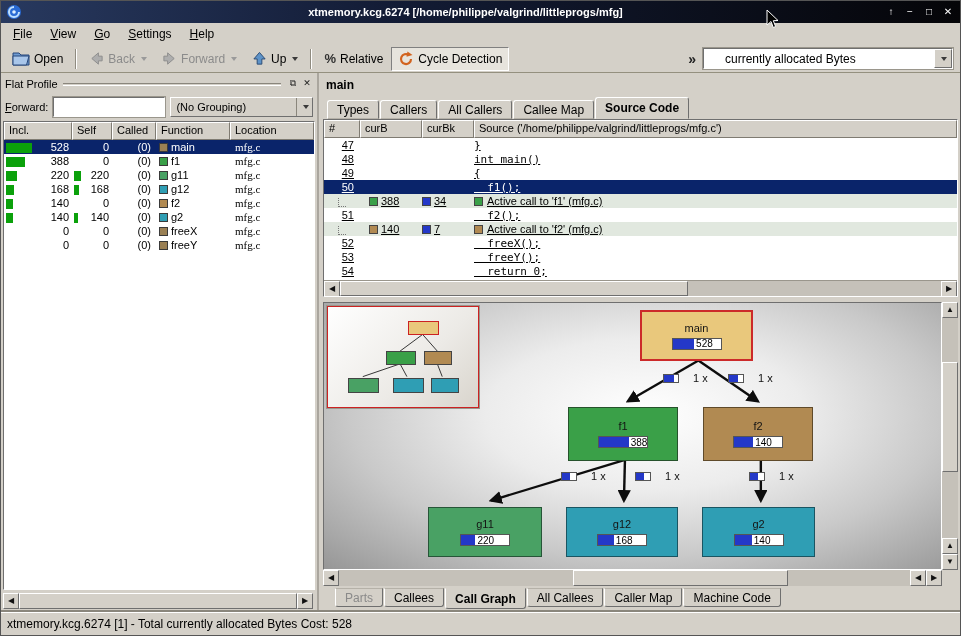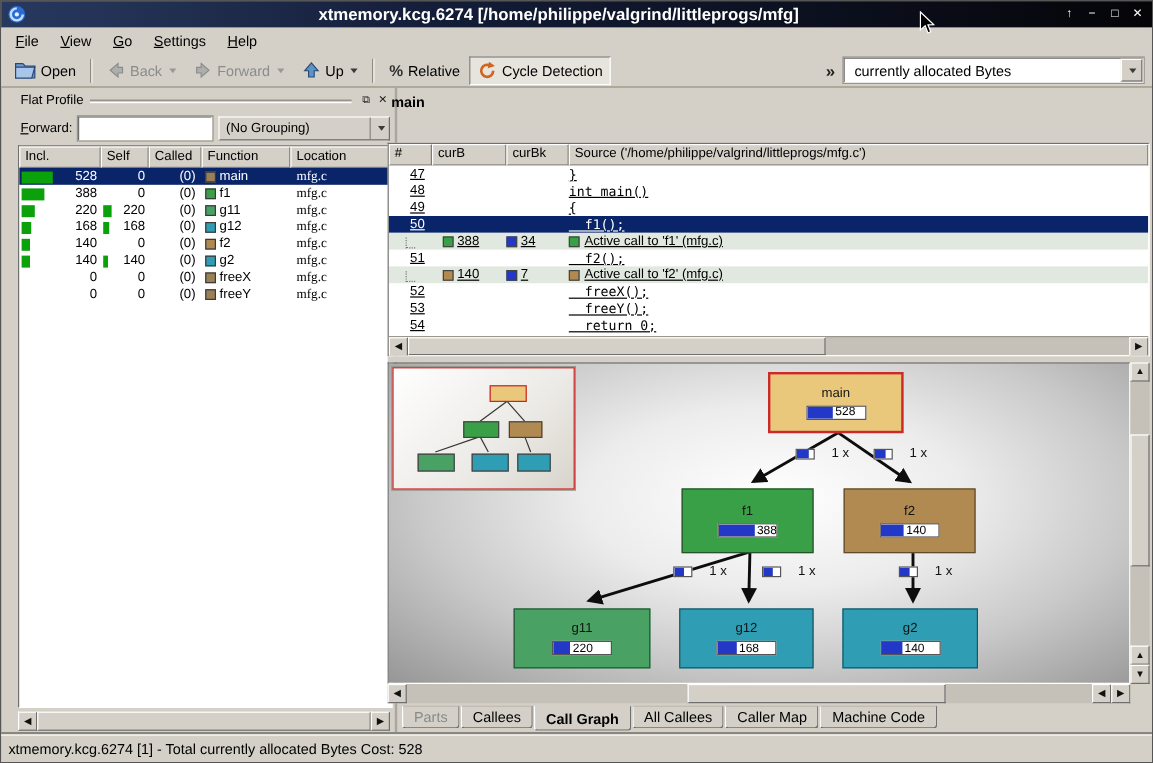--- a/index.html
+++ b/index.html
@@ -5,21 +5,21 @@
   * { margin:0; padding:0; box-sizing:border-box; }
   html,body { width:961px; height:636px; }
   body { font-family:"Liberation Sans",sans-serif; font-size:11px; background:#d4d0c8; overflow:hidden; position:relative; }
   .app { position:absolute; inset:0; background:#d4d0c8; border:1px solid #555; }
 
   
   .titlebar { position:absolute; left:0; top:0; right:0; height:22px;
     background:linear-gradient(90deg,#28395f 0%, #131c36 40%, #050508 100%);
     display:flex; align-items:center; color:#fff; }
   .app-icon { width:16px; height:16px; margin:0 5px; flex:0 0 auto; }
-  .title-text { position:absolute; left:60px; right:90px; text-align:center; font-weight:bold; font-size:14px;
+  .title-text { position:absolute; left:60px; right:90px; text-align:center; font-weight:bold; font-size:11px;
     white-space:nowrap; overflow:hidden; }
   .win-btns { margin-left:auto; display:flex; gap:3px; padding-right:4px; z-index:2; }
   .wbtn { width:16px; height:16px; color:#fff; font-size:10px; line-height:15px; text-align:center; cursor:default; }
 
   
   .menubar { position:absolute; top:22px; left:0; right:0; height:22px; background:#d4d0c8;
     display:flex; align-items:center; padding-left:3px; }
   .menu-item { padding:3px 9px; font-size:12px; }
   .menu-item::first-letter { text-decoration:underline; }
 
@@ -29,29 +29,29 @@
   .tbtn { display:flex; align-items:center; gap:4px; padding:2px 6px; height:24px; border:1px solid transparent; font-size:12px; white-space:nowrap; }
   .tbtn.disabled { color:#8b8b8b; }
   .tbtn.pressed { border-color:#808080 #ffffff #ffffff #808080; background:#e7e4dd; }
   .tsep { width:2px; height:20px; border-left:1px solid #8f8b80; border-right:1px solid #fff; margin:0 4px; }
   .dd-arrow { width:0; height:0; border-left:3px solid transparent; border-right:3px solid transparent; border-top:4px solid #3a3a3a; margin-left:2px; }
   .tbtn.disabled .dd-arrow { border-top-color:#9a9a9a; }
   .pct-icon { font-weight:bold; font-size:13px; color:#303030; }
   .overflow-chevron { margin-left:auto; font-size:14px; font-weight:bold; padding:0 6px; color:#222; }
   .combo { display:flex; align-items:center; width:250px; height:21px; background:#fff;
     border:1px solid; border-color:#6f6f6f #ffffff #ffffff #6f6f6f; outline:1px solid #9a968c; margin-right:3px; }
-  .combo-field { flex:1; padding:0 8px; font-size:12px; white-space:nowrap; overflow:hidden; }
+  .combo-field { flex:1; padding:0 21px; font-size:12px; white-space:nowrap; overflow:hidden; }
   .combo-btn { width:18px; height:19px; background:#d4d0c8; border:1px solid; border-color:#ffffff #6f6f6f #6f6f6f #ffffff;
     display:flex; align-items:center; justify-content:center; }
 
   
   .main { position:absolute; top:72px; left:0; right:0; bottom:23px; }
 
   
-  .left-dock { position:absolute; left:12px; top:0; width:318px; height:100%; border-right:2px solid #aaa69e; }
+  .left-dock { position:absolute; left:0; top:0; width:318px; height:100%; border-right:2px solid #aaa69e; }
   .dock-header { height:20px; display:flex; align-items:center; padding:2px 3px 0 4px; }
   .dock-line { flex:1; height:3px; border-top:1px solid #8a867c; border-bottom:1px solid #fff; margin:0 5px; }
   .dock-btn { width:14px; height:14px; font-size:9px; line-height:13px; text-align:center; color:#222; }
   .search-row { height:28px; display:flex; align-items:center; padding:3px 4px; gap:5px; }
   .search-label::first-letter { text-decoration:underline; }
   .search-input { width:112px; height:20px; background:#fff; border:1px solid; border-color:#6f6f6f #fff #fff #6f6f6f;
     outline:1px solid #9a968c; font:11px "Liberation Sans",sans-serif; padding:0 3px; }
   .grouping-combo { flex:1; height:20px; display:flex; align-items:center; background:#d4d0c8;
     border:1px solid; border-color:#fff #6f6f6f #6f6f6f #fff; padding-left:5px; font-size:11px; }
   .grouping-combo .dd-btn { margin-left:auto; width:16px; height:18px; display:flex; align-items:center; justify-content:center;
@@ -367,20 +367,27 @@
       <div class="dock-hscroll">
         <span class="sb-btn" style="left:0;top:0;">◀</span>
         <span class="sb-thumb" style="left:16px;right:16px;top:0;height:16px;"></span>
         <span class="sb-btn" style="right:0;top:0;">▶</span>
       </div>
     </div>
 
     <div class="right">
       <div class="view-title">main</div>
 
+      <div class="tabs-top">
+        <span class="tab">Types</span>
+        <span class="tab">Callers</span>
+        <span class="tab">All Callers</span>
+        <span class="tab">Callee Map</span>
+        <span class="tab active">Source Code</span>
+      </div>
 
       <div class="src-table">
         <div class="src-header">
           <span class="hcell h-num">#</span>
           <span class="hcell h-curB">curB</span>
           <span class="hcell h-curBk">curBk</span>
           <span class="hcell h-src">Source ('/home/philippe/valgrind/littleprogs/mfg.c')</span>
         </div>
         <div class="src-body">
           <div class="src-row">

